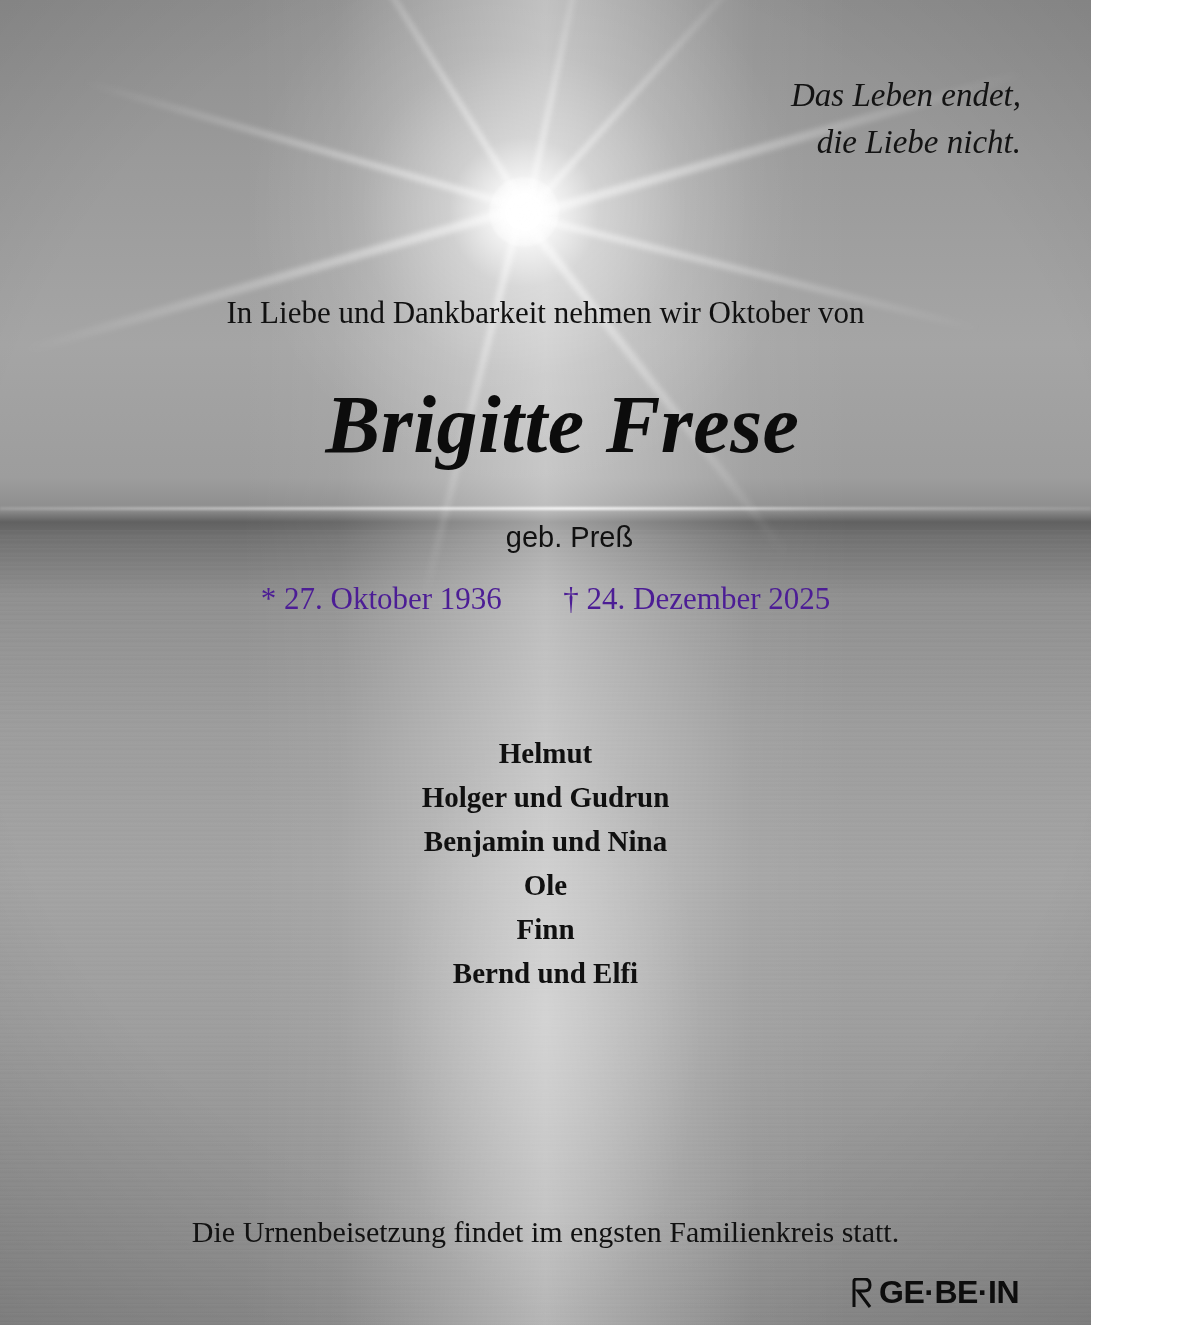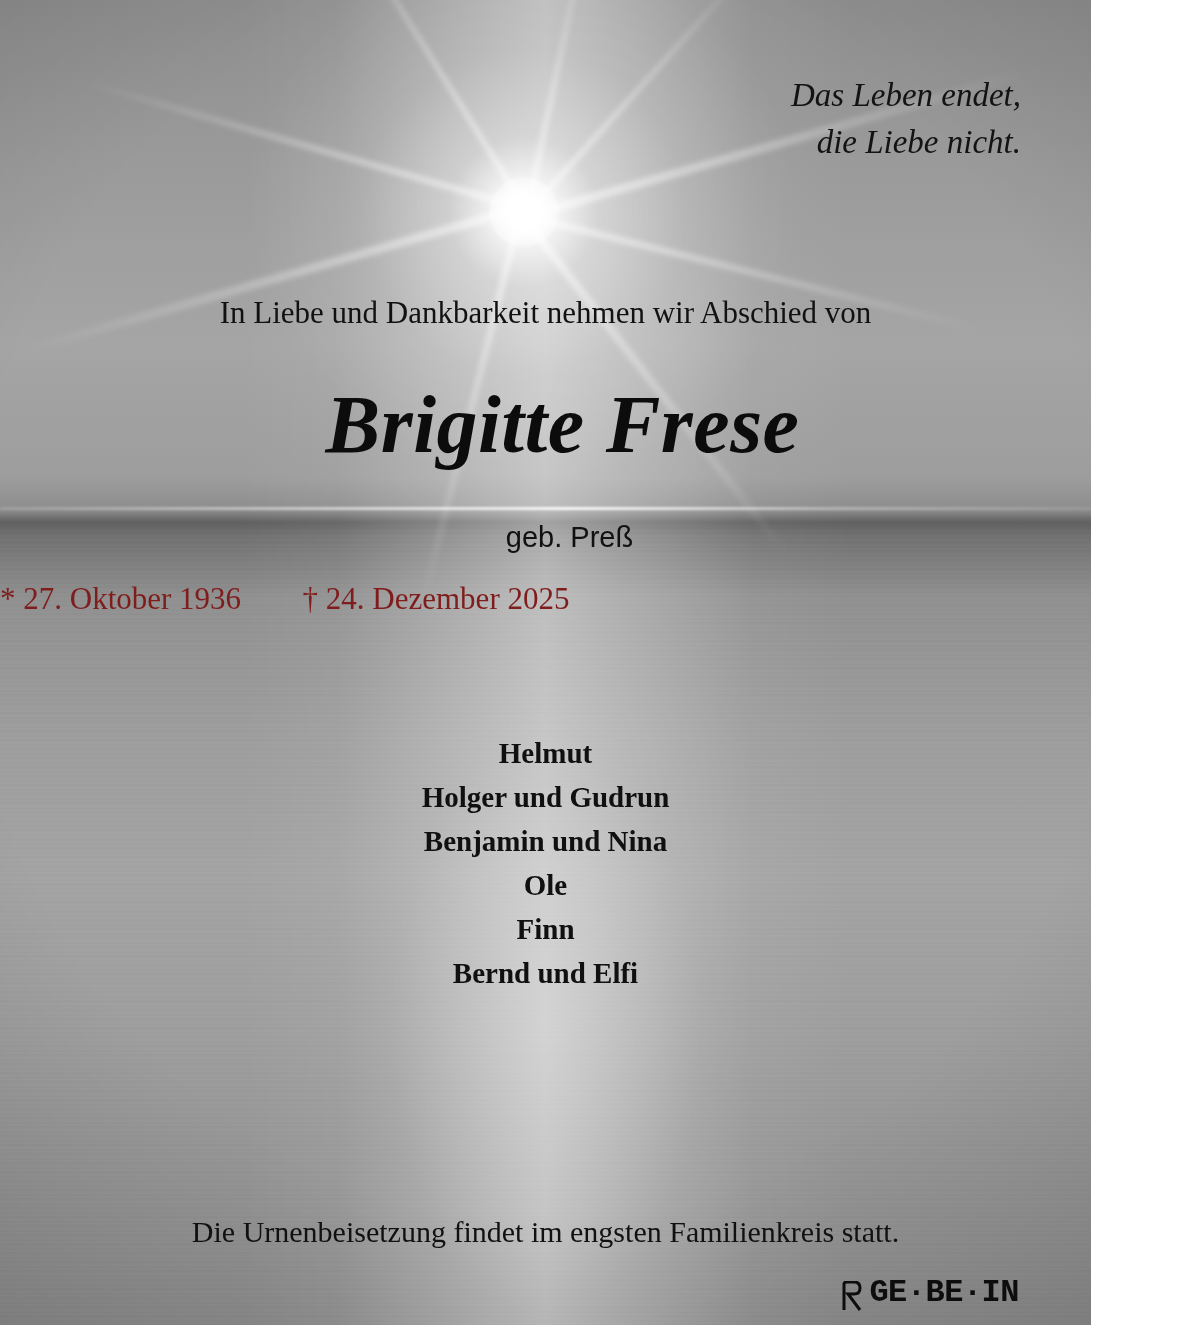--- a/index.html
+++ b/index.html
@@ -126,22 +126,23 @@
     text-align: center;
     font-size: 29px;
     font-family: "Liberation Sans", sans-serif;
     color: #111111;
     padding-left: 48px;
   }
   .dates {
     position: absolute;
     top: 581px;
     left: 0; right: 0;
+    text-align: center;
     font-size: 31px;
-    color: #7f1d1d;
+    color: #4c1d95;
   }
   .dates .gap { display: inline-block; width: 46px; }
   .family {
     position: absolute;
     top: 731px;
     left: 0; right: 0;
     text-align: center;
     font-size: 29px;
     font-weight: bold;
     line-height: 1.52;
@@ -153,23 +154,23 @@
     left: 0; right: 0;
     text-align: center;
     font-size: 30px;
     color: #111111;
   }
   .logo {
     position: absolute;
     right: 72px;
     bottom: 14px;
     display: flex;
-    align-items: flex-end;
+    align-items: center;
     gap: 6px;
-    font-family: Liberation Mono, monospace;
+    font-family: Liberation Sans, sans-serif;
     font-weight: bold;
     font-size: 32px;
     letter-spacing: -0.5px;
     color: #0d0d0d;
   }
   .logo-mark {
     display: inline-block;
     width: 22px;
     height: 30px;
     position: relative;
@@ -198,21 +199,21 @@
   <div class="sheen"></div>
   <div class="vignette"></div>
 
   <div class="content">
 
     <div class="motto">
       <div>Das Leben endet,</div>
       <div>die Liebe nicht.</div>
     </div>
 
-    <div class="intro">In Liebe und Dankbarkeit nehmen wir Abschied von</div>
+    <div class="intro">In Liebe und Dankbarkeit nehmen wir Oktober von</div>
 
     <div class="name">Brigitte Frese</div>
 
     <div class="born-name">geb. Preß</div>
 
     <div class="dates">
       <span>* 27. Oktober 1936</span>
       <span class="gap"></span>
       <span>† 24. Dezember 2025</span>
     </div>

